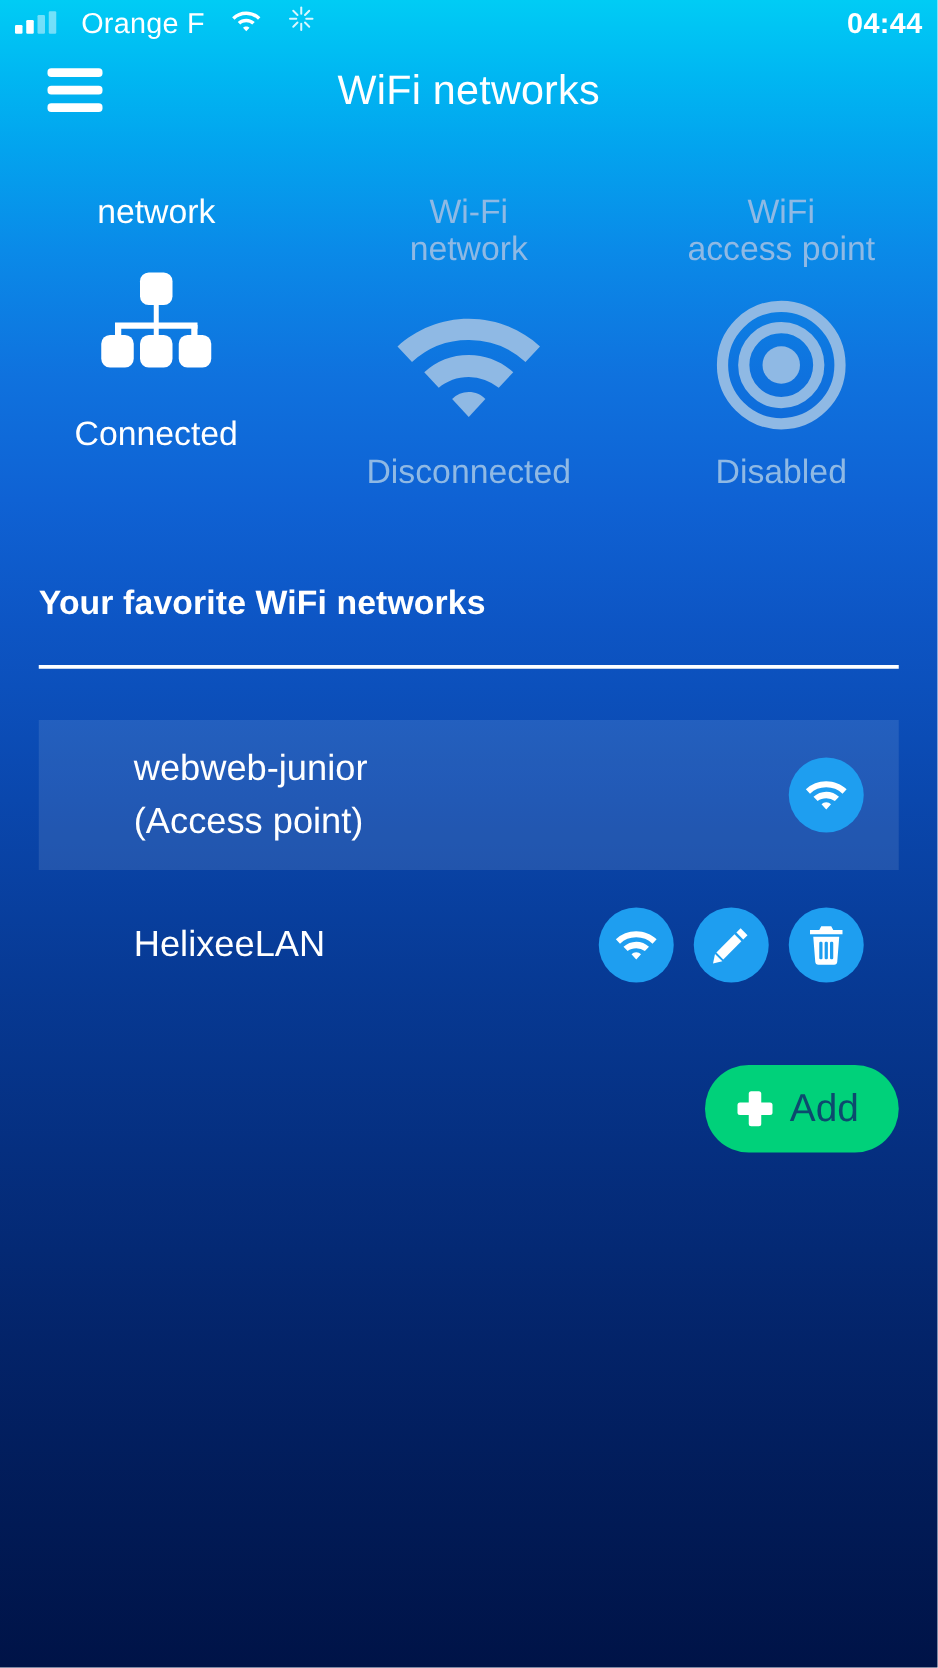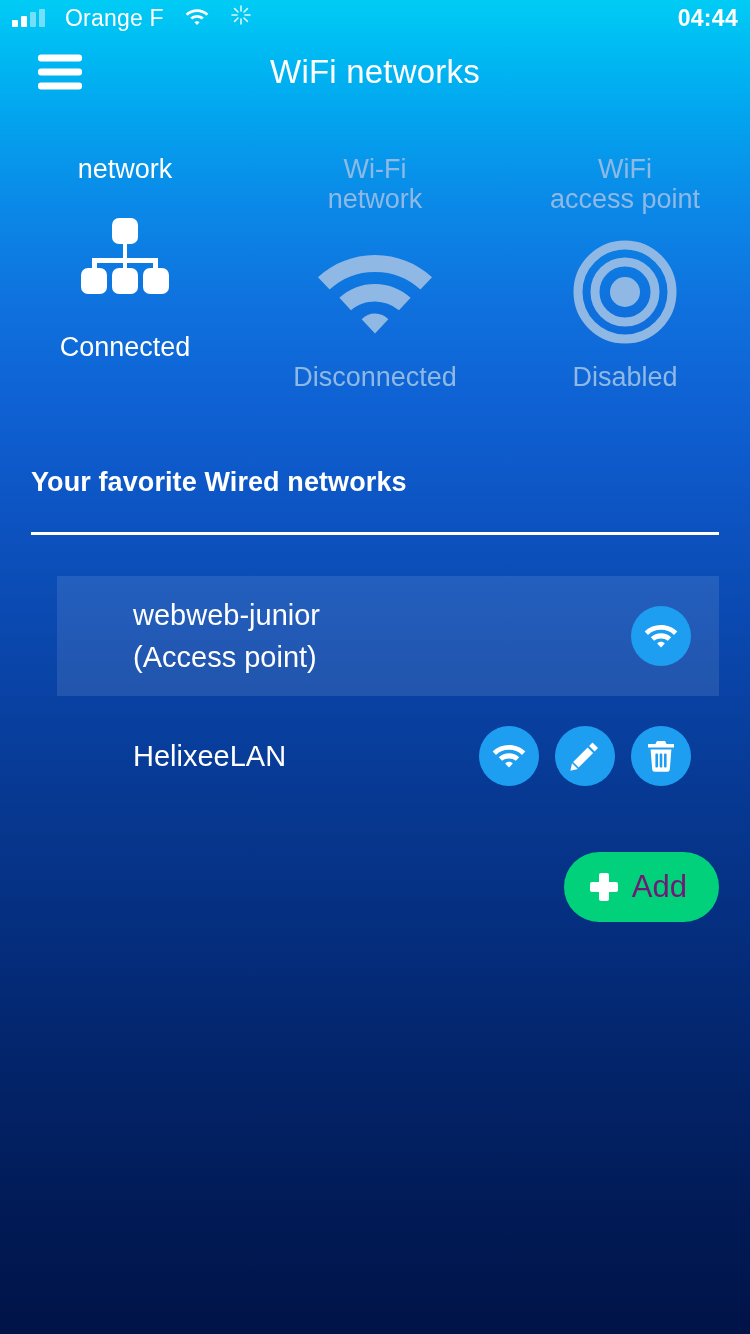--- a/index.html
+++ b/index.html
@@ -54,42 +54,42 @@
   .card-status { font-size:27px; }
   .card.active .card-title, .card.active .card-status { color:#ffffff; }
   .card.muted .card-title, .card.muted .card-status { color:#8fb9e4; }
 
   
   .section { margin-top:74px; padding:0 31px; }
   .section-title { font-size:27px; font-weight:bold; letter-spacing:.1px; }
   .divider { height:3px; background:#fff; margin-top:34px; }
 
   
-  .list { margin-top:41px; padding:0 31px;margin-left:26px; }
+  .list { margin-top:41px; padding:0 31px; }
   .row {
     min-height:120px; display:flex; align-items:center;
     padding:0 28px 0 76px; position:relative;
   }
   .row.highlight { background:rgba(255,255,255,0.10); }
   .row-labels { flex:1; }
   .row-name { font-size:29px; line-height:1.45; }
   .row-sub { font-size:29px; line-height:1.45; }
   .row-actions { display:flex; align-items:center; gap:16px; }
   .abtn {
     width:60px; height:60px; border-radius:50%;
     background:#1e9ef0; display:flex; align-items:center; justify-content:center;
     flex:0 0 auto;
   }
 
   
   .add-wrap { display:flex; justify-content:flex-end; padding:0 31px; margin-top:36px; }
   .add-btn {
     background:#00d17a; border-radius:40px; height:70px;
     display:flex; align-items:center; gap:14px;
-    padding:0 32px 0 26px; color:#701a75; border:none;
+    padding:0 32px 0 26px; color:#0c4a6e; border:none;
     font-family:"Liberation Sans", sans-serif; font-size:31px;
   }
   .plus { position:relative; width:28px; height:28px; flex:0 0 auto; }
   .plus:before, .plus:after {
     content:""; position:absolute; background:#fff; border-radius:2px;
   }
   .plus:before { left:0; top:9px; width:28px; height:10px; }
   .plus:after  { top:0; left:9px; width:10px; height:28px; }
 </style>
 </head>
@@ -184,21 +184,21 @@
         <circle cx="52" cy="52" r="30" fill="none" stroke="#8fb9e4" stroke-width="9"></circle>
         <circle cx="52" cy="52" r="15" fill="#8fb9e4"></circle>
       </svg>
     </div>
     <div class="card-status">Disabled</div>
   </div>
 
 </div>
 
 <div class="section">
-  <div class="section-title">Your favorite Wired networks</div>
+  <div class="section-title">Your favorite WiFi networks</div>
   <div class="divider"></div>
 </div>
 
 <div class="list">
 
   <div class="row highlight">
     <div class="row-labels">
       <div class="row-name">webweb-junior</div>
       <div class="row-sub">(Access point)</div>
     </div>

